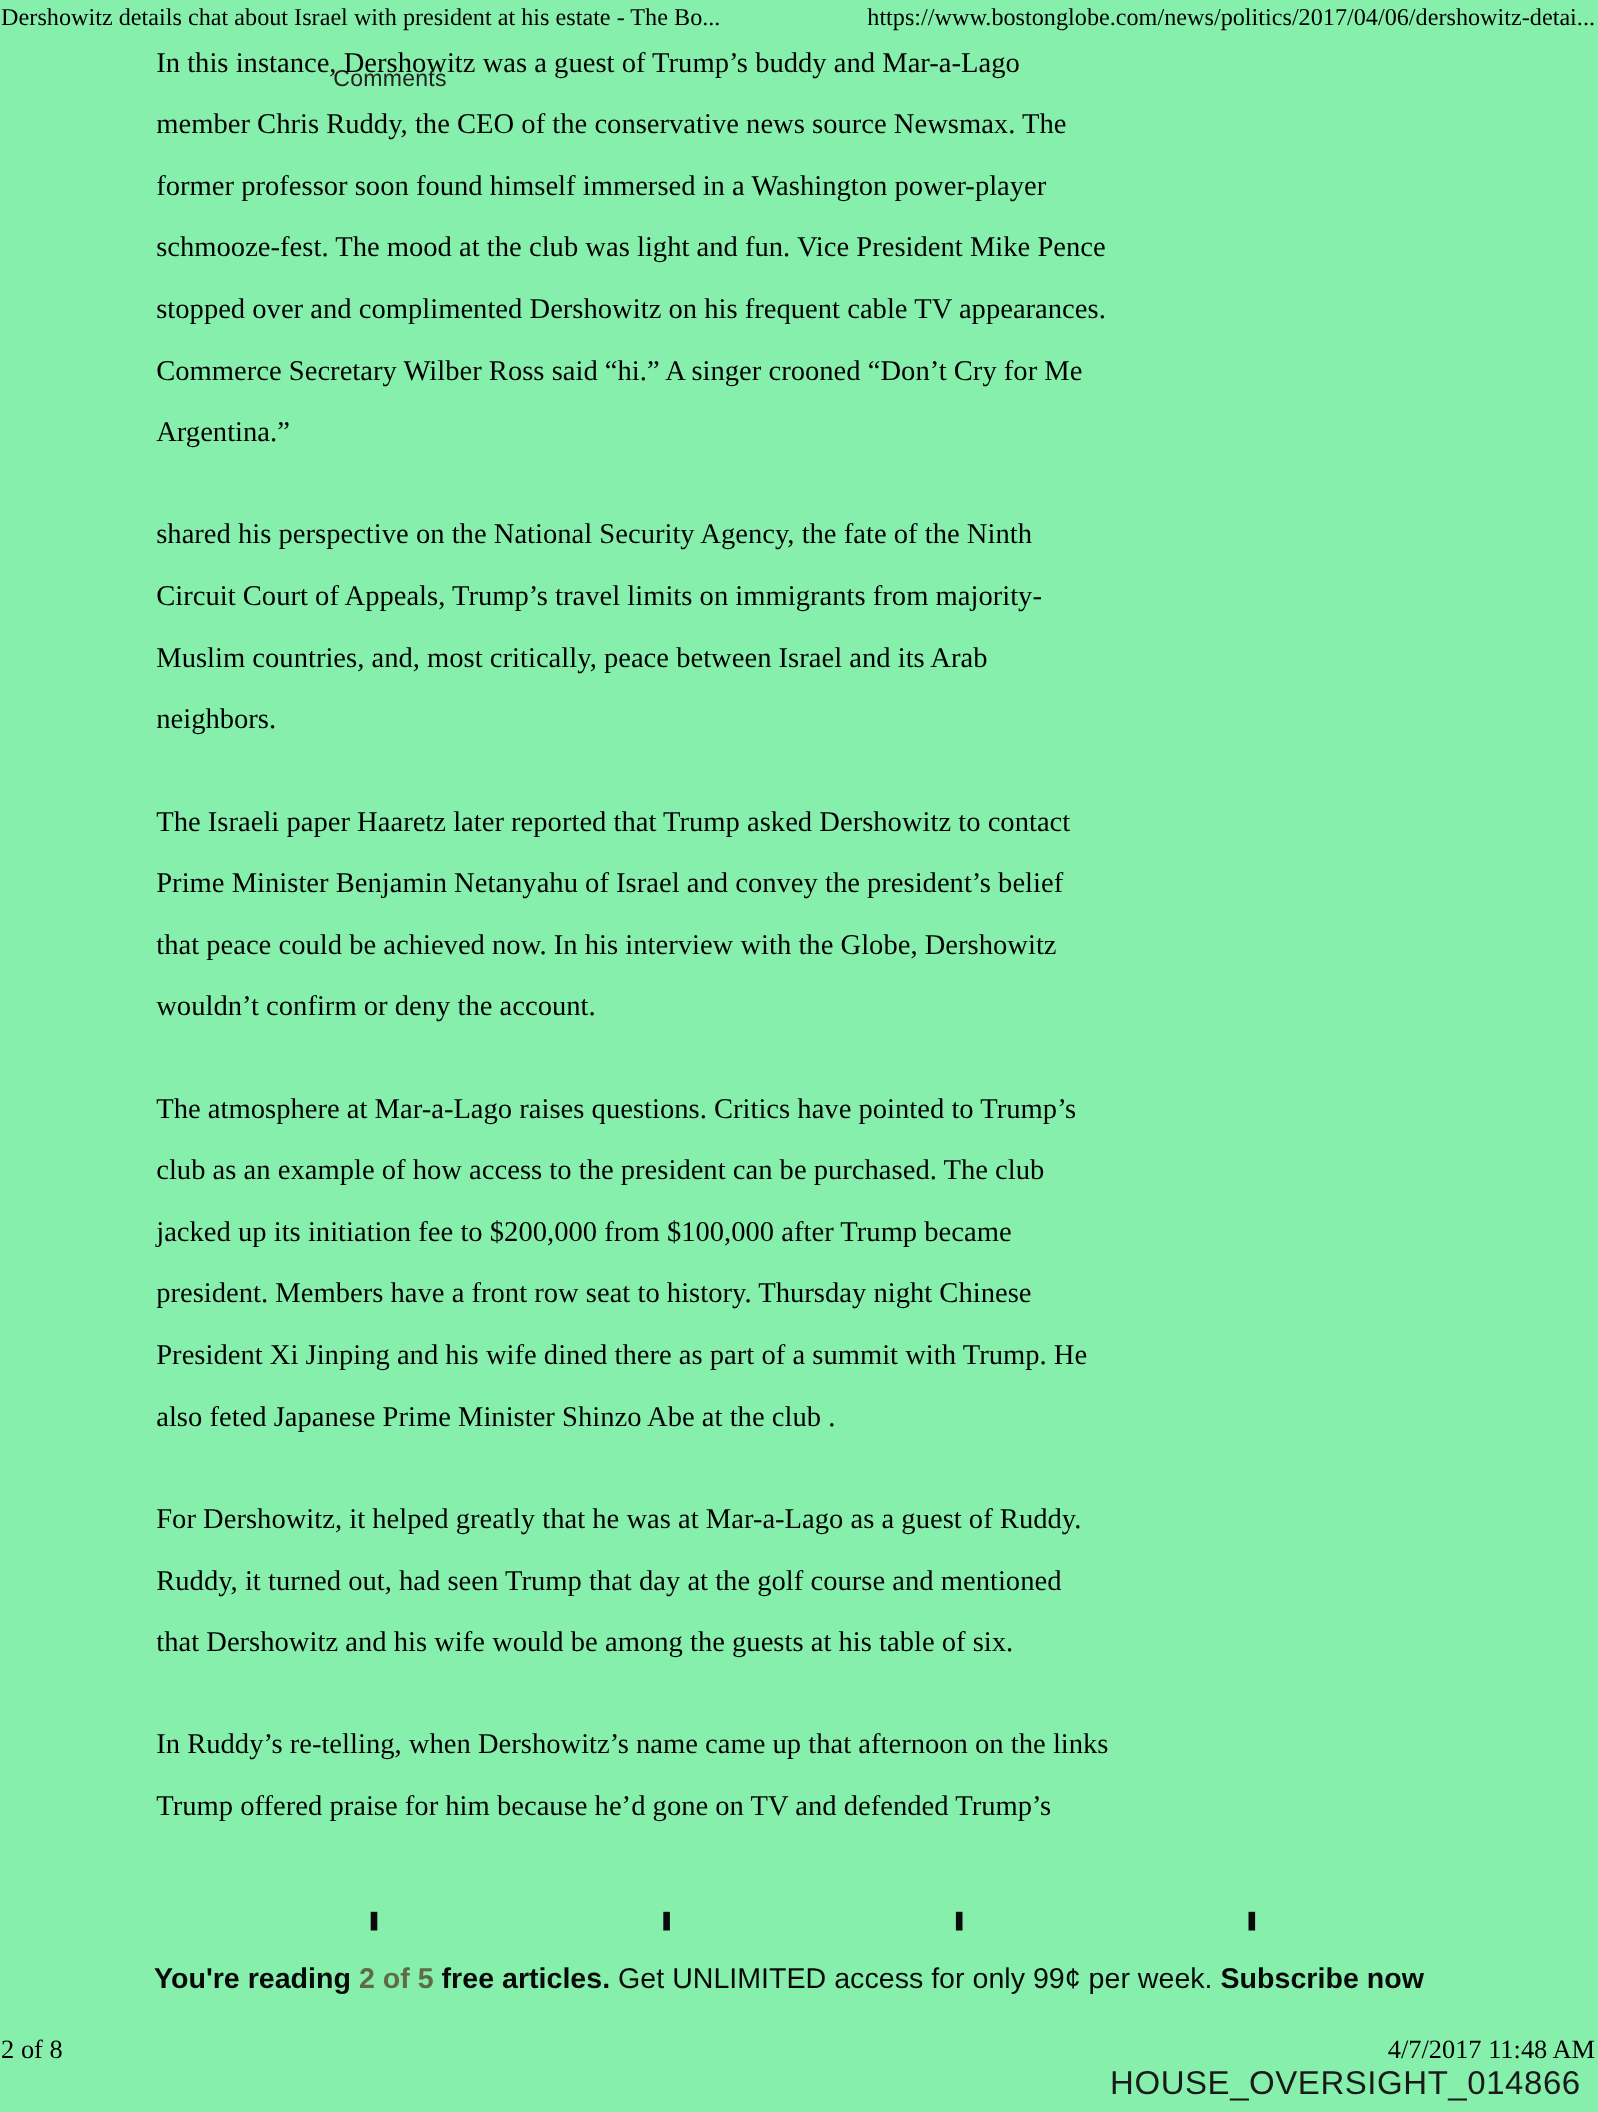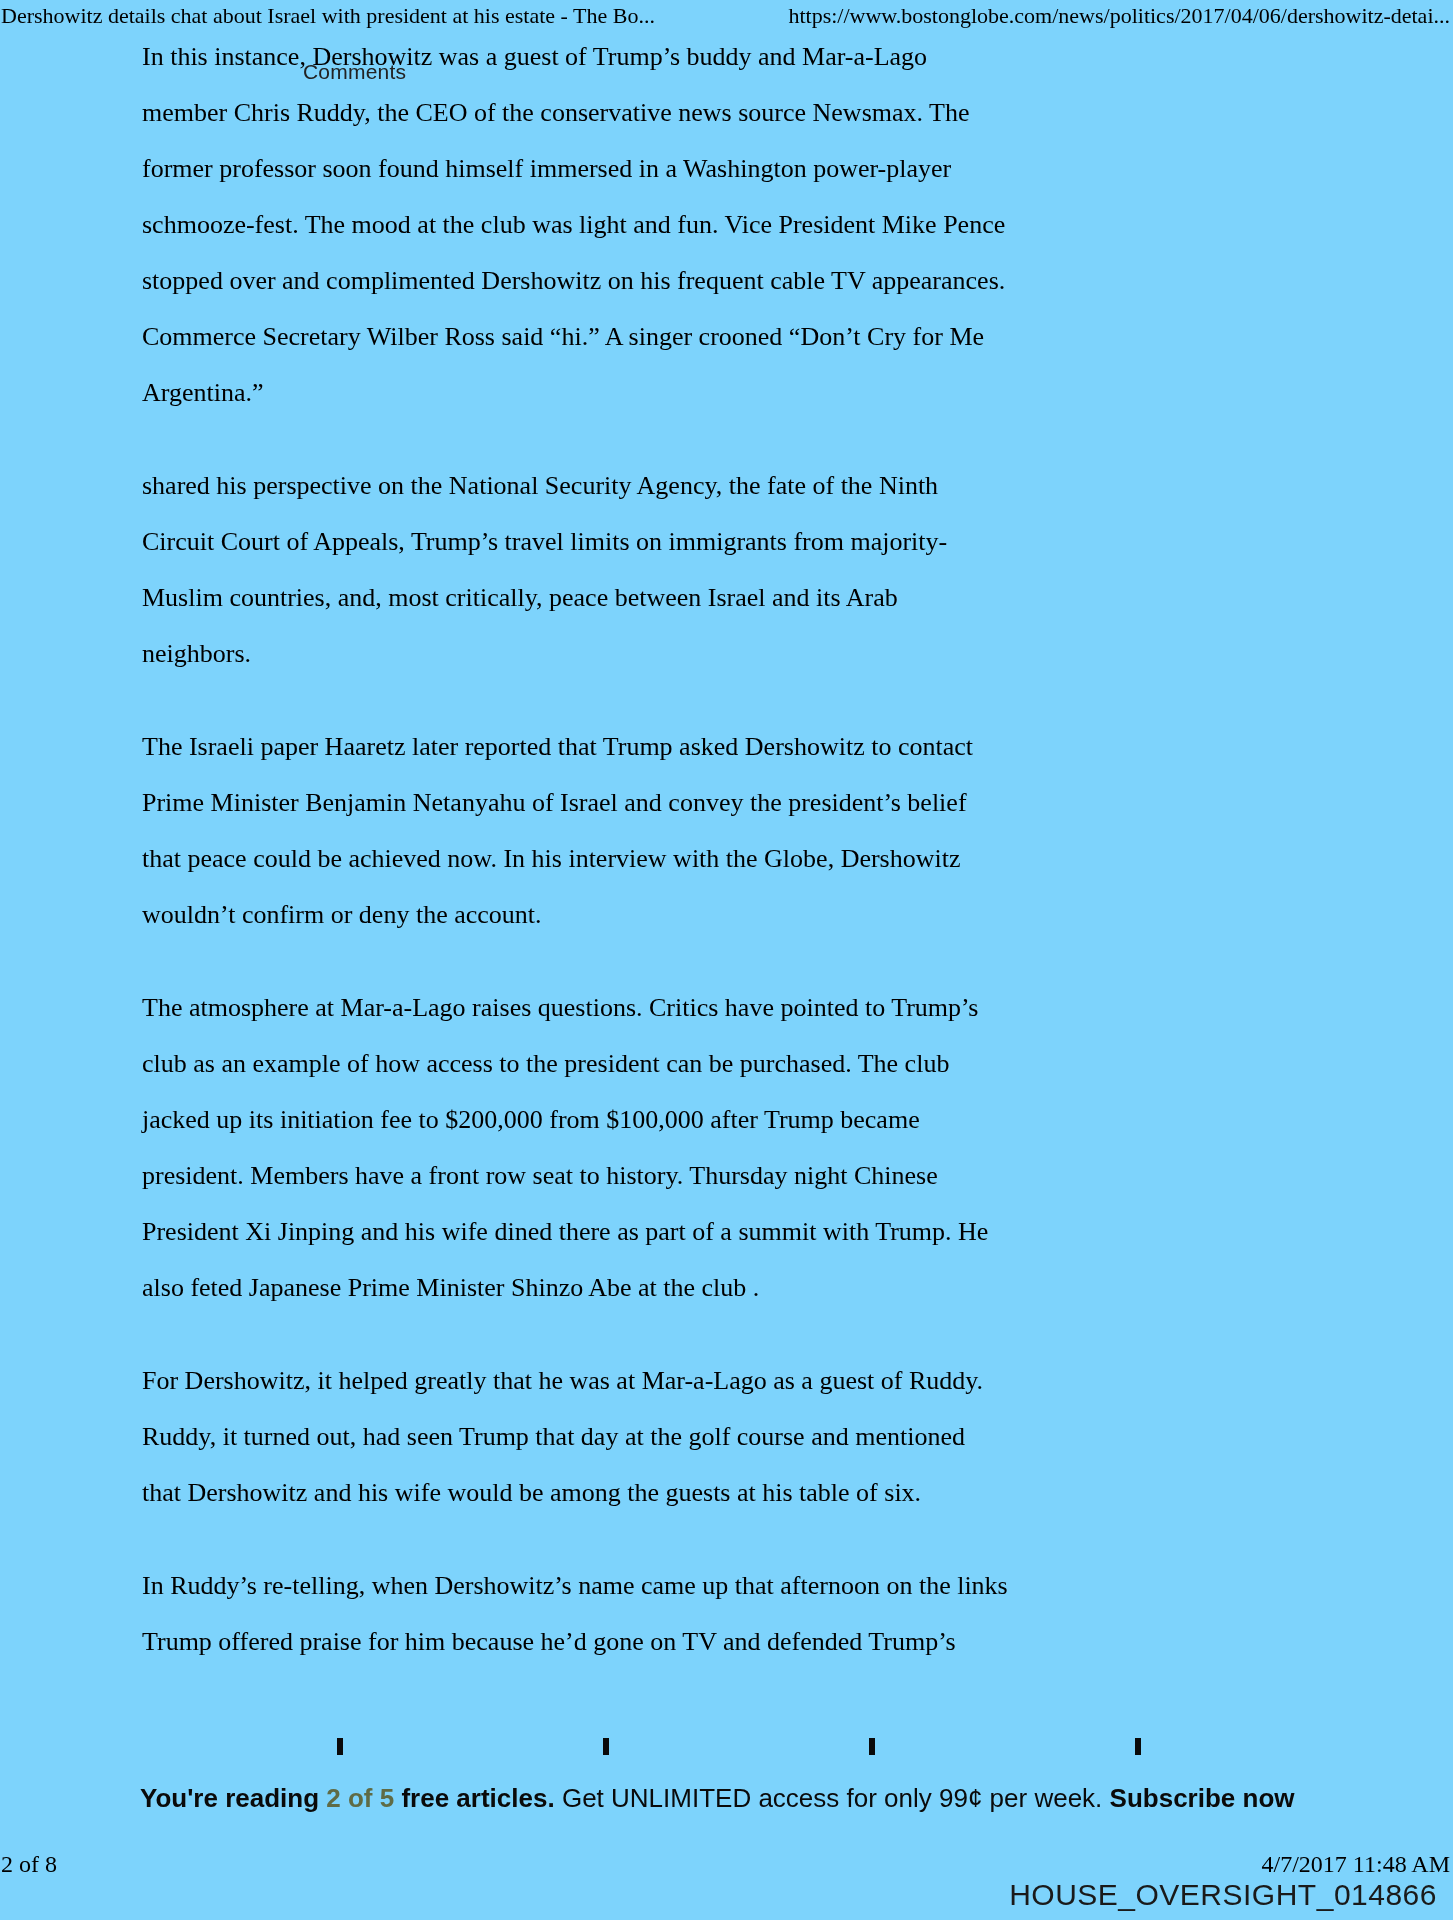--- a/index.html
+++ b/index.html
@@ -1,20 +1,20 @@
 <!DOCTYPE html>
 <html><head>
 <meta charset="utf-8">
 <style>
   html,body{margin:0;padding:0;background:#ffffff;}
   .page{
     position:relative;
     width:1453px;
     height:1920px;
-    background:#7dd3fc;
+    background:#86efac;
     overflow:hidden;
     font-family:"Liberation Serif","DejaVu Serif",serif;
     color:#000;
   }
   
   .print-header{
     position:absolute; top:3px; left:1px; right:3px;
     display:flex; justify-content:space-between;
     font-size:22px; line-height:26px; white-space:nowrap;
   }

